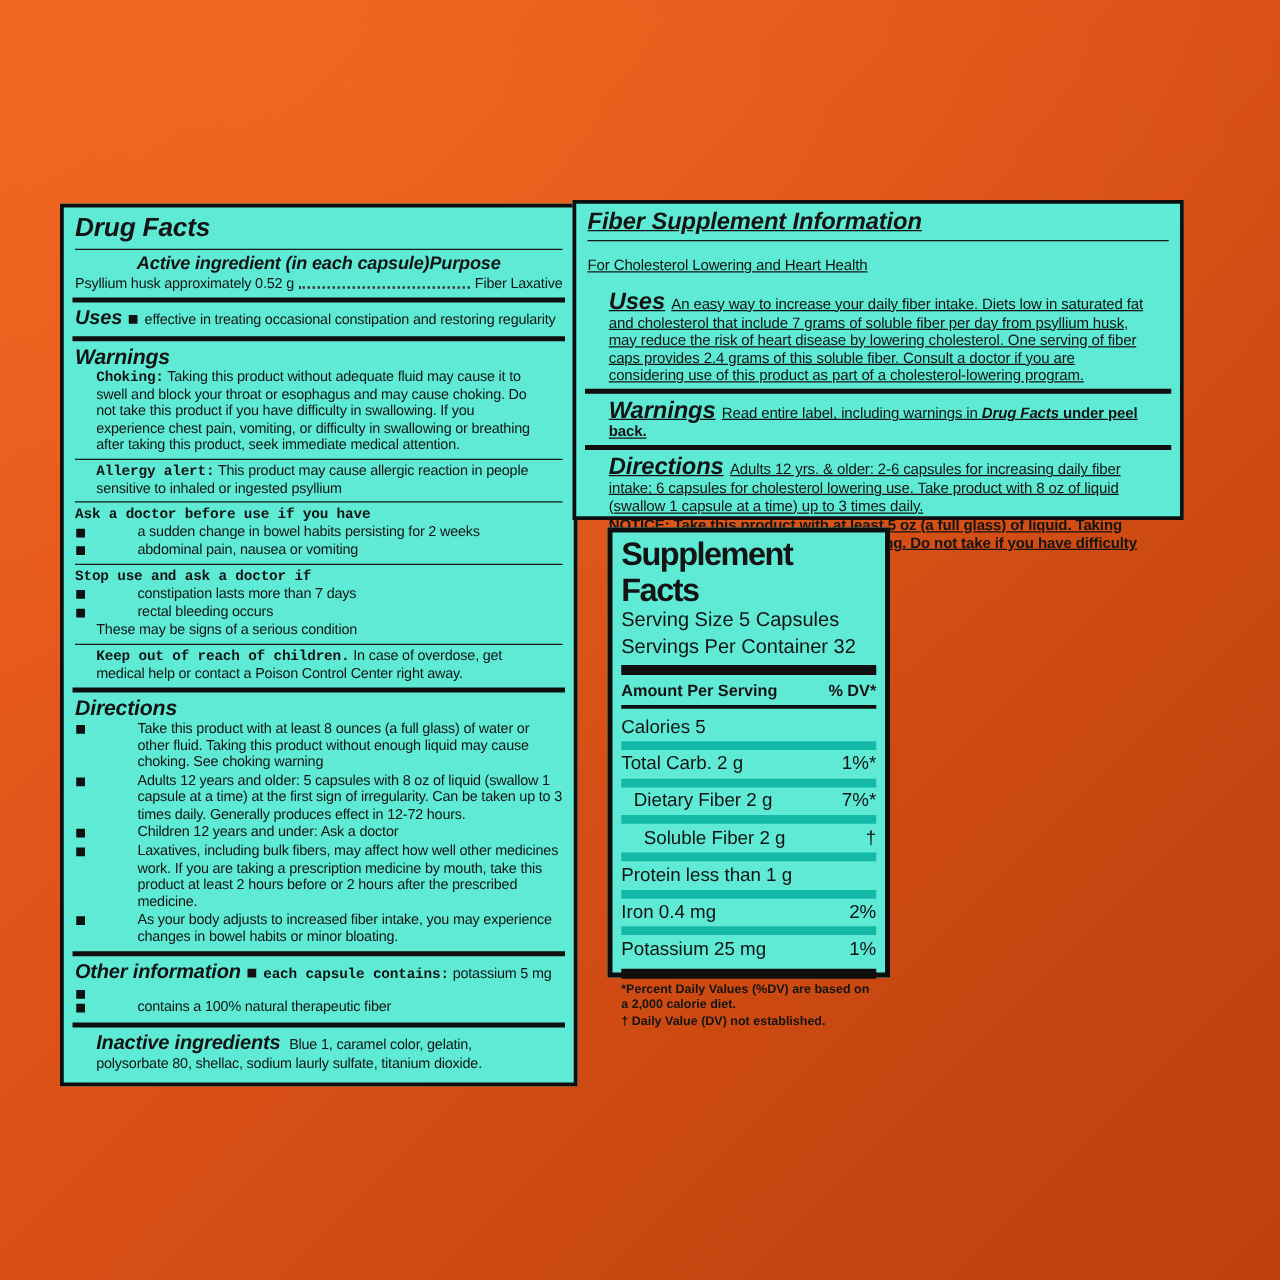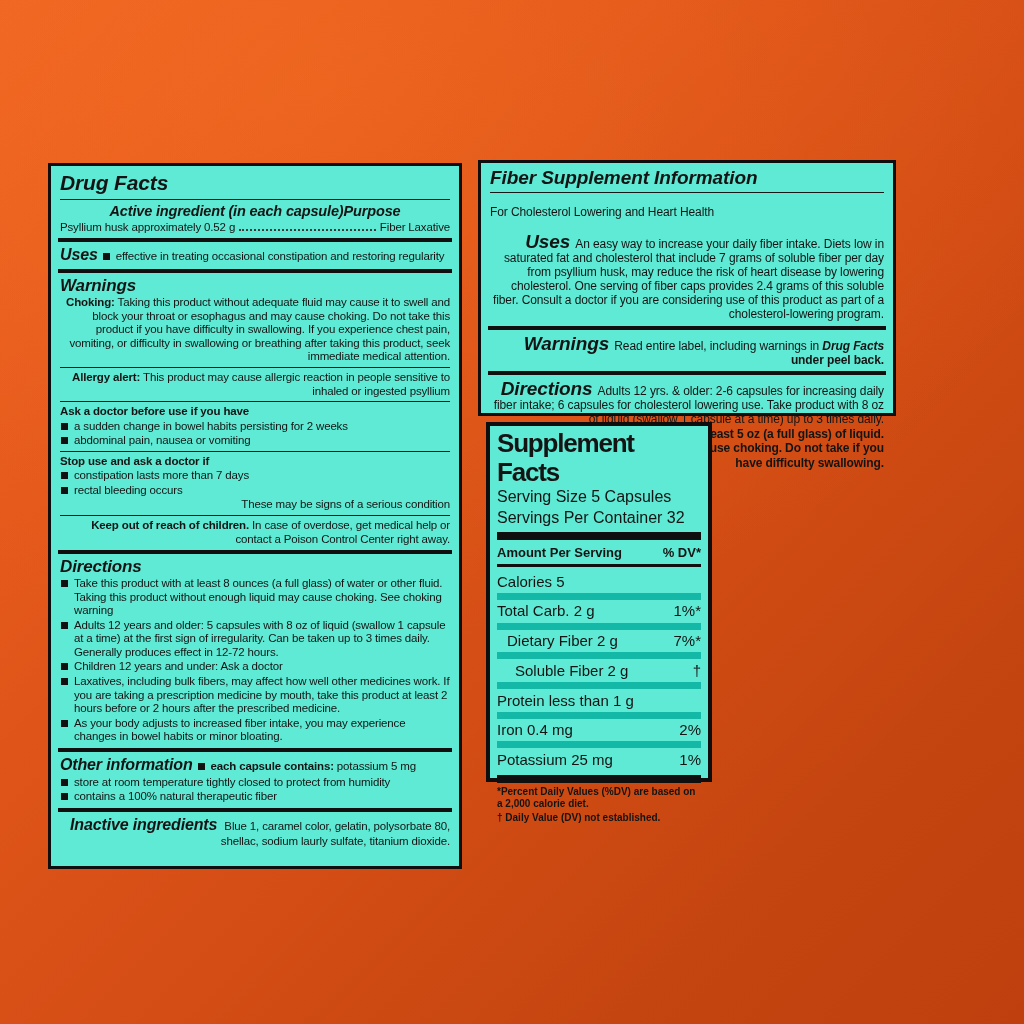--- a/index.html
+++ b/index.html
@@ -14,36 +14,36 @@
   .panel{
     position:absolute;background:#5eead4;border:3px solid #0e0e0e;
     box-sizing:border-box;line-height:1.18;
   }
   
   .rule{height:1px;background:#181818;margin:3px 0;}
   .bar4{height:4px;background:#0f0f0f;margin:4px -2px;}
   .bar8{height:8px;background:#0f0f0f;margin:4px 0 3px;}
   .bar3{height:3px;background:#0f0f0f;margin:2px 0 3px;}
   .sq{display:inline-block;width:7px;height:7px;background:#111;flex:0 0 7px;margin:3px 6px 0 1px;}
-  .bullet{display:flex;align-items:flex-start;margin:1px 0;}
+  .bullet{display:flex;align-items:flex-start;margin:1px 0;gap:36px;}
   .leader{flex:1;border-bottom:2px dotted #3a3a3a;margin:0 4px 3px 4px;}
   .bold{font-weight:bold;}
   .bi{font-weight:bold;font-style:italic;}
   
   #drug-facts{left:48px;top:163px;width:414px;height:706px;padding:4px 9px;font-size:11.5px;letter-spacing:-0.15px;}
   .df-title{font-size:21px;font-weight:bold;font-style:italic;margin:1px 0 3px;}
   .ai-head{display:flex;justify-content:center;font-size:14.5px;font-weight:bold;font-style:italic;margin-top:2px;}
   .ing-row{display:flex;align-items:flex-end;margin:1px 0 2px;text-align:center;}
   .h-sec{font-size:17px;font-weight:bold;font-style:italic;line-height:1.05;margin:2px 0 1px;}
   .h-uses{font-size:16px;font-weight:bold;font-style:italic;margin-right:4px;}
   .uses-row{margin:2px 0;}
-  .sub-b{font-weight:bold;}
-  p.t{margin:1px 0;text-align:right;}
-  
-  #fiber-info{left:478px;top:160px;width:418px;height:256px;padding:3px 9px;font-size:12px;letter-spacing:-0.1px;}
+  .sub-b{font-weight:bold;font-family:Liberation Mono, monospace;}
+  p.t{margin:1px 17px;}
+  
+  #fiber-info{left:458px;top:160px;width:489px;height:256px;padding:3px 9px;font-size:12px;letter-spacing:-0.1px;text-decoration:underline;}
   .fi-title{font-size:19px;font-weight:bold;font-style:italic;margin:1px 0 2px;}
   .fi-sub{margin:12px 0;}
   .h-inline{font-size:19px;font-weight:bold;font-style:italic;margin-right:5px;line-height:1;}
   .notice{font-weight:bold;margin-top:4px;}
   
   #supp-facts{left:486px;top:422px;width:226px;height:360px;padding:2px 7px;border-width:4px;}
   .sf-title{font-size:26px;font-weight:bold;letter-spacing:-1.2px;line-height:1.1;margin:1px 0 1px;}
   .sf-serv{font-size:16px;margin:2px 0;}
   .sf-head{display:flex;justify-content:space-between;font-weight:bold;font-size:13px;padding:2px 0;gap:28px;}
   .sf-row{display:flex;justify-content:space-between;font-size:15px;padding:2.5px 0;border-top:7px solid #14b8a6;}
@@ -128,21 +128,20 @@
       <span class="sq"></span>
       <span>As your body adjusts to increased fiber intake, you may experience changes in bowel habits or minor bloating.</span>
     </div>
 
   <div class="bar4"></div>
   <div>
     <span class="h-uses">Other information</span><span class="sq"></span><span class="sub-b">each capsule contains:</span><span> potassium 5 mg</span>
   </div>
   <div class="bullet">
       <span class="sq"></span>
-      <span>store at room temperature tightly closed to protect from humidity</span>
     </div>
   <div class="bullet">
       <span class="sq"></span>
       <span>contains a 100% natural therapeutic fiber</span>
     </div>
 
   <div class="bar4"></div>
   <p class="t"><span class="h-uses">Inactive ingredients</span><span> Blue 1, caramel color, gelatin, polysorbate 80, shellac, sodium laurly sulfate, titanium dioxide.</span></p>
 </div>
 

